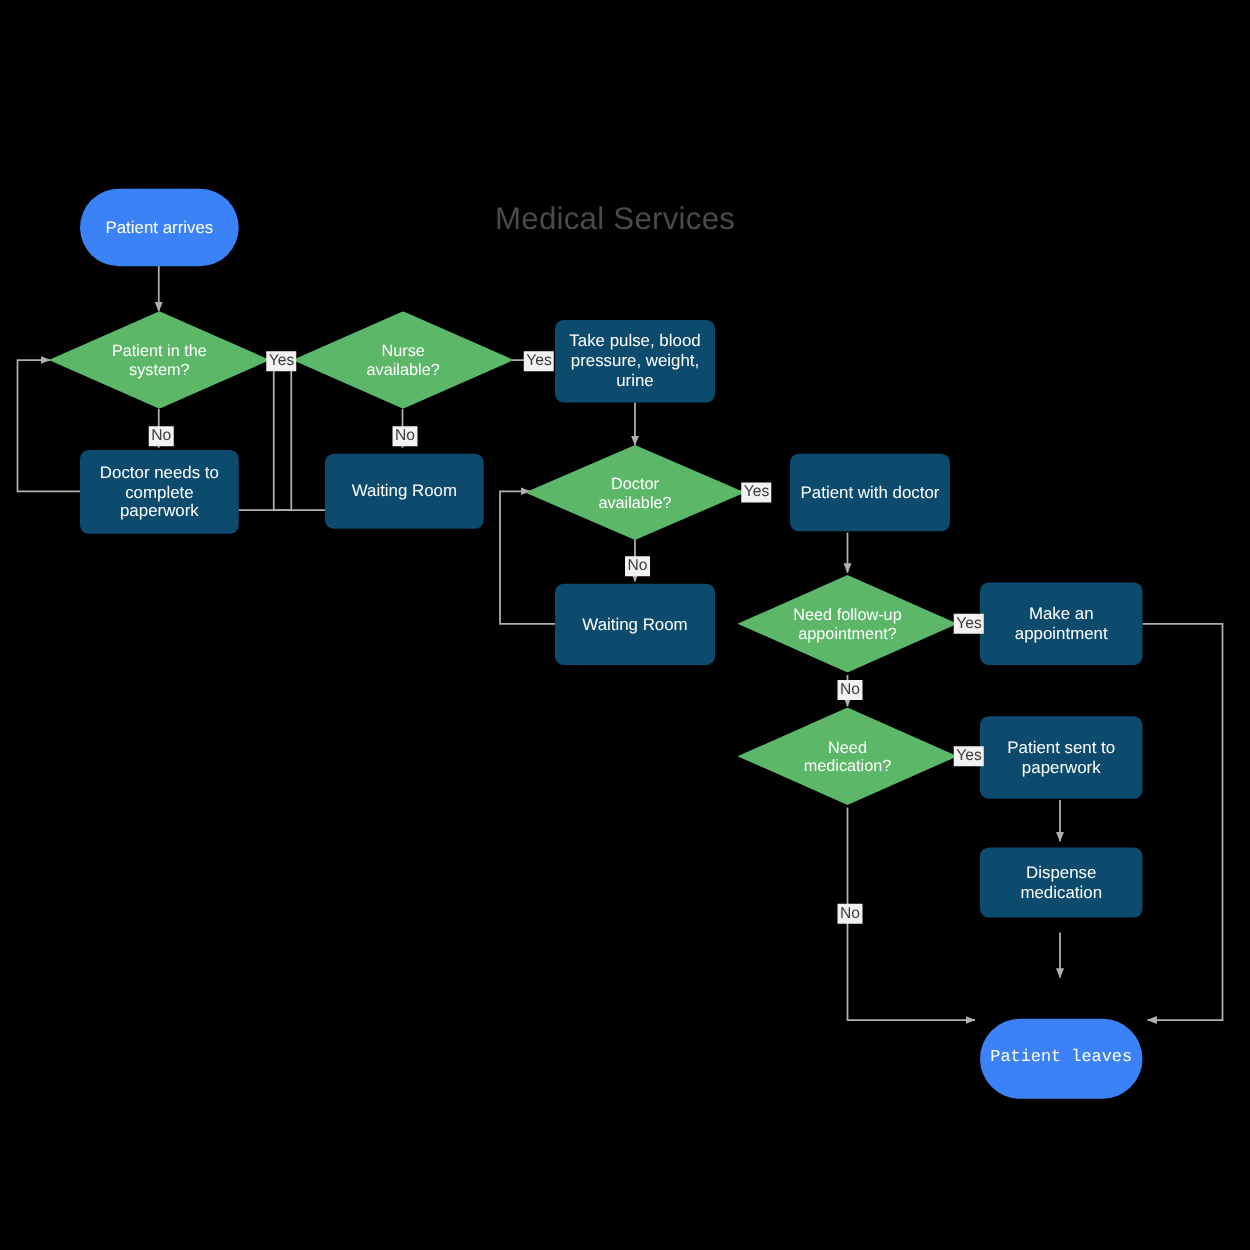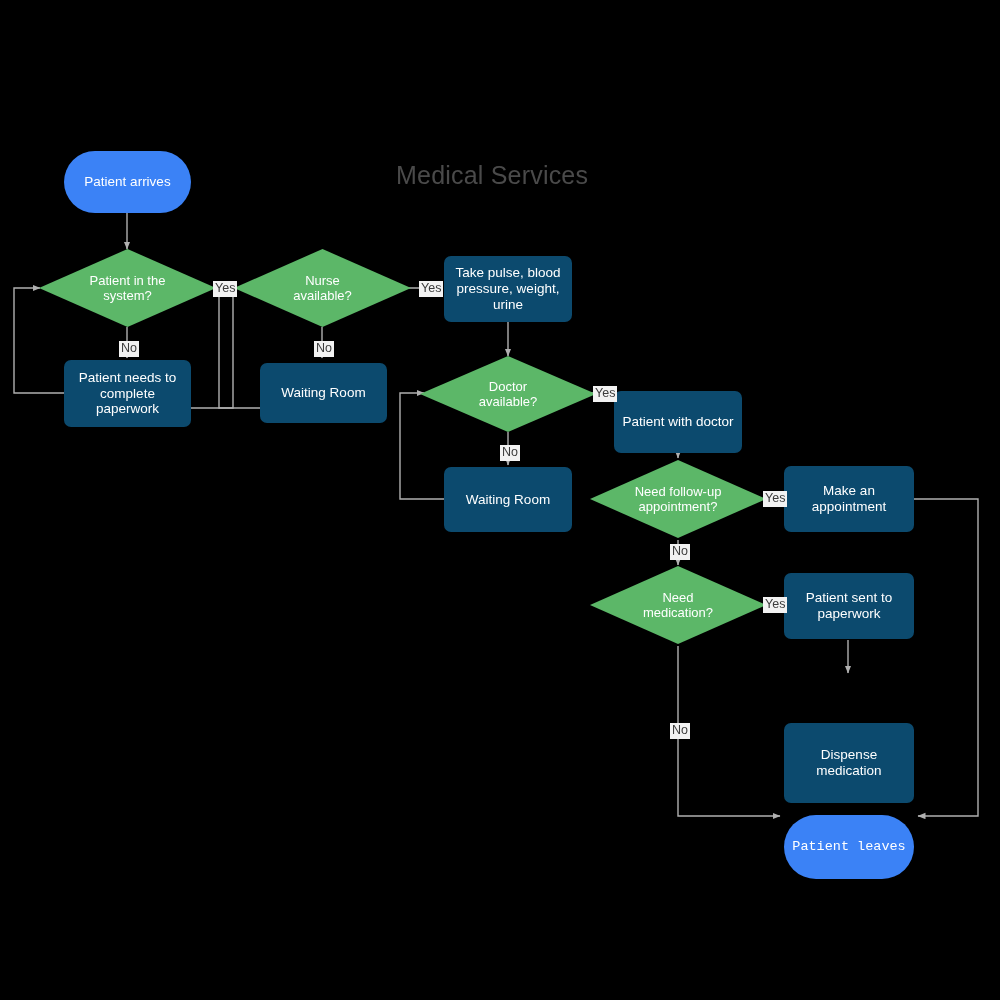--- a/index.html
+++ b/index.html
@@ -137,21 +137,21 @@
 
   <div class="node terminal" style="left:64px; top:151px; width:127px; height:62px;">
     <span class="lbl">Patient arrives</span>
   </div>
 
   <div class="node decision" style="left:39px; top:249px; width:177px; height:78px;">
     <span class="lbl" style="max-width:98px;">Patient in the system?</span>
   </div>
 
   <div class="node process" style="left:64px; top:360px; width:127px; height:67px;">
-    <span class="lbl" style="max-width:118px;">Patient needs to complete paperwork</span>
+    <span class="lbl" style="max-width:118px;">Doctor needs to complete paperwork</span>
   </div>
 
   <div class="node decision" style="left:234px; top:249px; width:177px; height:78px;">
     <span class="lbl" style="max-width:92px;">Nurse available?</span>
   </div>
 
   <div class="node process" style="left:260px; top:363px; width:127px; height:60px;">
     <span class="lbl">Waiting Room</span>
   </div>
 
@@ -160,41 +160,41 @@
   </div>
 
   <div class="node decision" style="left:420px; top:356px; width:176px; height:76px;">
     <span class="lbl" style="max-width:92px;">Doctor available?</span>
   </div>
 
   <div class="node process" style="left:444px; top:467px; width:128px; height:65px;">
     <span class="lbl">Waiting Room</span>
   </div>
 
-  <div class="node process" style="left:614px; top:363px; width:128px; height:62px;margin-top:28px;">
+  <div class="node process" style="left:632px; top:363px; width:128px; height:62px;">
     <span class="lbl" style="max-width:124px;">Patient with doctor</span>
   </div>
 
   <div class="node process" style="left:784px; top:466px; width:130px; height:66px;">
     <span class="lbl" style="max-width:126px;">Make an appointment</span>
   </div>
 
   <div class="node decision" style="left:590px; top:460px; width:176px; height:78px;">
     <span class="lbl" style="max-width:96px;">Need follow-up appointment?</span>
   </div>
 
   <div class="node decision" style="left:590px; top:566px; width:176px; height:78px;">
     <span class="lbl" style="max-width:92px;">Need medication?</span>
   </div>
 
   <div class="node process" style="left:784px; top:573px; width:130px; height:66px;">
     <span class="lbl" style="max-width:112px;">Patient sent to paperwork</span>
   </div>
 
-  <div class="node process" style="left:784px; top:678px; width:130px; height:80px;margin-top:45px;">
+  <div class="node process" style="left:784px; top:678px; width:130px; height:56px;">
     <span class="lbl" style="max-width:126px;">Dispense medication</span>
   </div>
 
   <div class="node terminal" style="left:784px; top:815px; width:130px; height:64px;font-family:Liberation Mono, monospace;">
     <span class="lbl">Patient leaves</span>
   </div>
 
   <div class="edge-label" style="left:119px; top:341px;">No</div>
   <div class="edge-label" style="left:213px; top:281px;">Yes</div>
   <div class="edge-label" style="left:314px; top:341px;">No</div>

